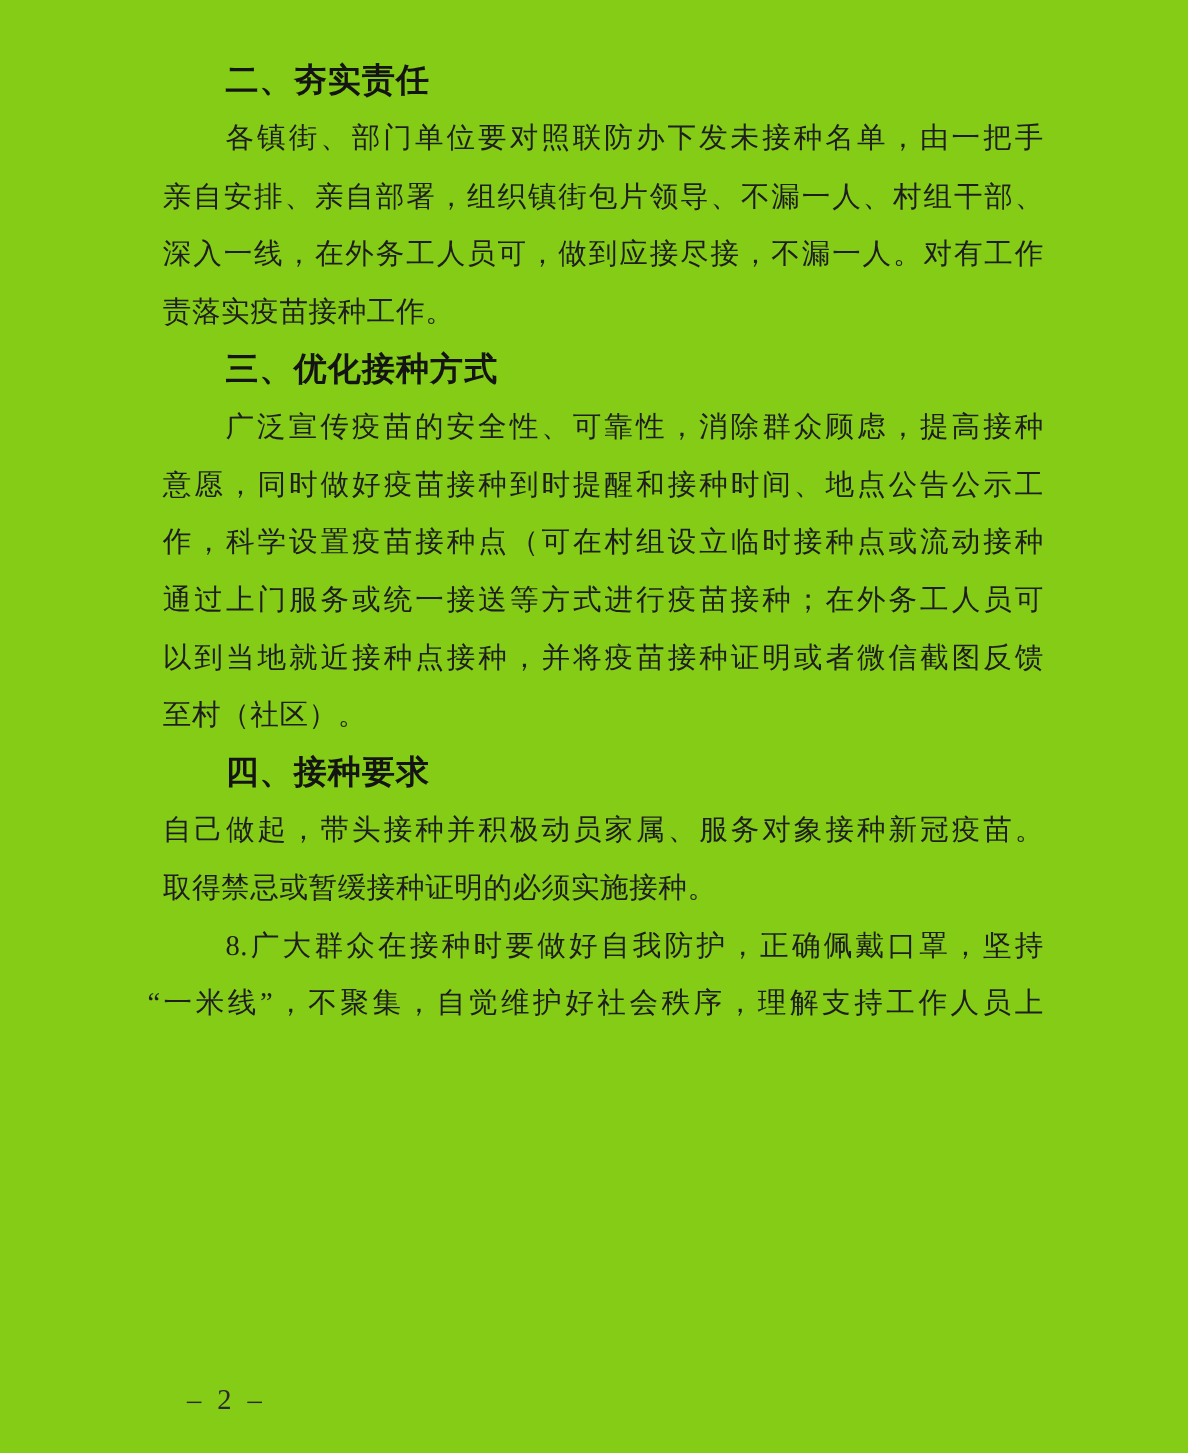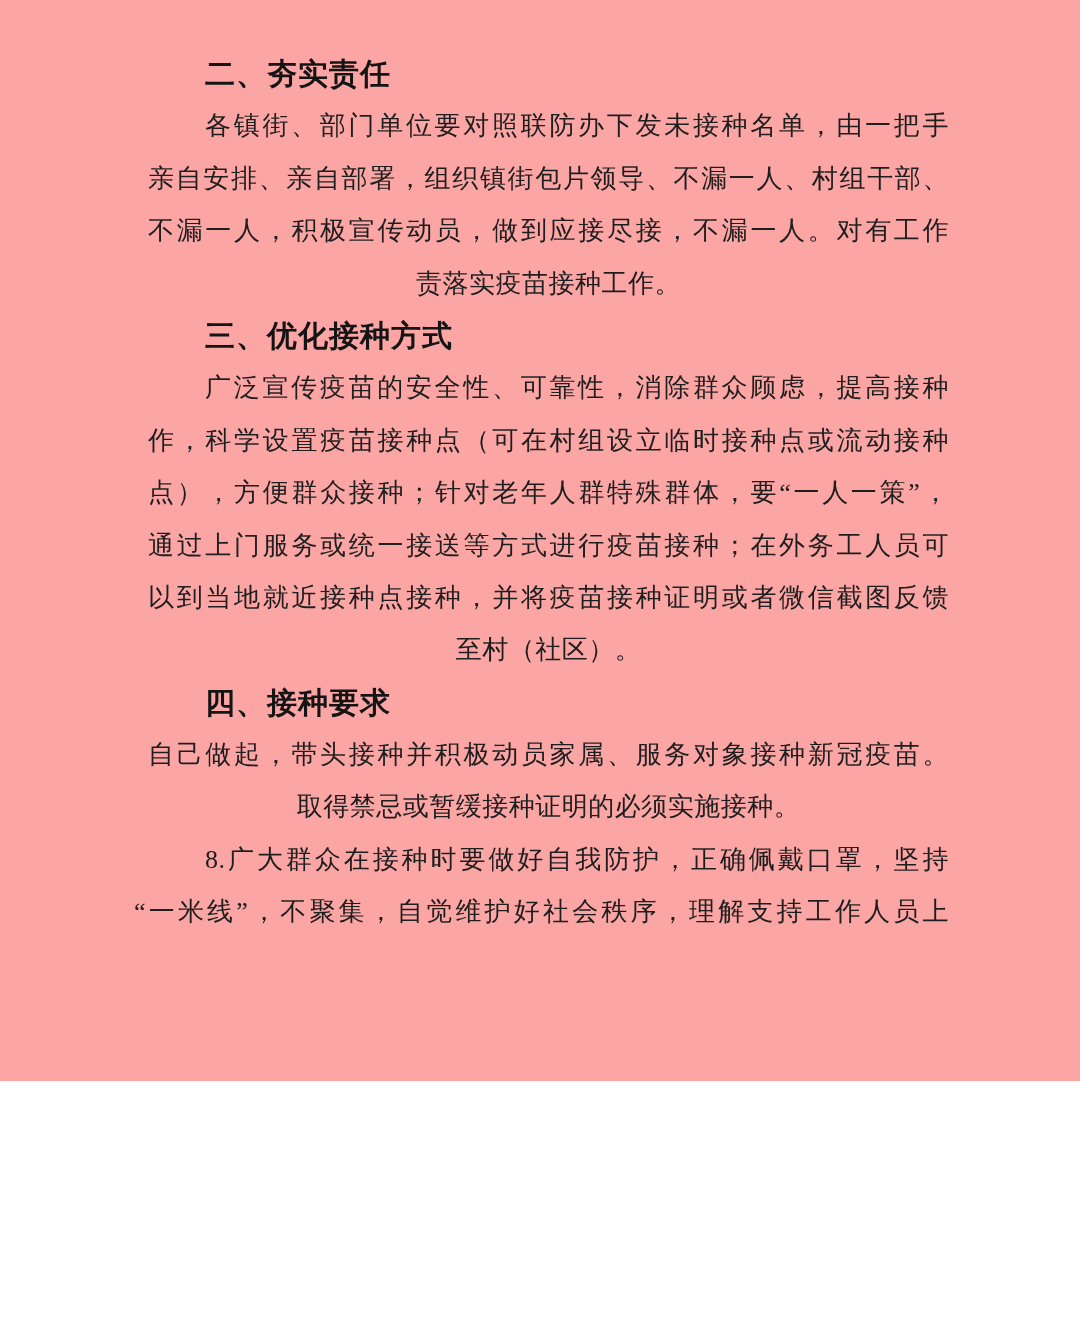--- a/index.html
+++ b/index.html
@@ -1,21 +1,21 @@
 <!DOCTYPE html>
 <html><head>
 <meta charset="utf-8">
 <style>
   * { margin: 0; padding: 0; box-sizing: border-box; }
   html, body { background: #ffffff; }
   .page {
     position: relative;
     width: 1080px;
-    height: 1081px;
-    background: #fca5a5;
+    height: 1321px;
+    background: #84cc16;
     overflow: hidden;
     font-family: "Liberation Serif", "DejaVu Serif", serif;
   }
   .textblock {
     position: absolute;
     left: 148px;
     top: 48px;
     width: 801px;
   }
   .line {
@@ -27,46 +27,46 @@
   }
   .heading {
     font-family: "Liberation Sans", "DejaVu Sans", sans-serif;
     font-weight: 700;
     font-size: 30px;
     color: #141414;
     letter-spacing: 1px;
   }
   .indent { padding-left: 57px; }
   .fill { text-align: justify; text-align-last: justify; }
-  .last { text-align: center; }
+  .last { text-align: left; }
   .hang { text-indent: -14px; }
   .page-number {
     position: absolute;
     left: 170px;
     top: 1258px;
     font-size: 26px;
     color: #2a2a2a;
     letter-spacing: 4px;
     font-family: "Liberation Serif", "DejaVu Serif", serif;
   }
 </style>
 </head>
 <body>
 
 <div class="page">
   <div class="textblock">
     <div class="line heading indent">二、夯实责任</div>
     <div class="line indent fill">各镇街、部门单位要对照联防办下发未接种名单，由一把手</div>
     <div class="line fill">亲自安排、亲自部署，组织镇街包片领导、不漏一人、村组干部、</div>
-    <div class="line fill">不漏一人，积极宣传动员，做到应接尽接，不漏一人。对有工作</div>
+    <div class="line fill">深入一线，在外务工人员可，做到应接尽接，不漏一人。对有工作</div>
     <div class="line last">责落实疫苗接种工作。</div>
     <div class="line heading indent">三、优化接种方式</div>
     <div class="line indent fill">广泛宣传疫苗的安全性、可靠性，消除群众顾虑，提高接种</div>
+    <div class="line fill">意愿，同时做好疫苗接种到时提醒和接种时间、地点公告公示工</div>
     <div class="line fill">作，科学设置疫苗接种点（可在村组设立临时接种点或流动接种</div>
-    <div class="line fill">点），方便群众接种；针对老年人群特殊群体，要“一人一策”，</div>
     <div class="line fill">通过上门服务或统一接送等方式进行疫苗接种；在外务工人员可</div>
     <div class="line fill">以到当地就近接种点接种，并将疫苗接种证明或者微信截图反馈</div>
     <div class="line last">至村（社区）。</div>
     <div class="line heading indent">四、接种要求</div>
     <div class="line fill">自己做起，带头接种并积极动员家属、服务对象接种新冠疫苗。</div>
     <div class="line last">取得禁忌或暂缓接种证明的必须实施接种。</div>
     <div class="line indent fill">8.广大群众在接种时要做好自我防护，正确佩戴口罩，坚持</div>
     <div class="line fill hang">“一米线”，不聚集，自觉维护好社会秩序，理解支持工作人员上</div>
   </div>
 

